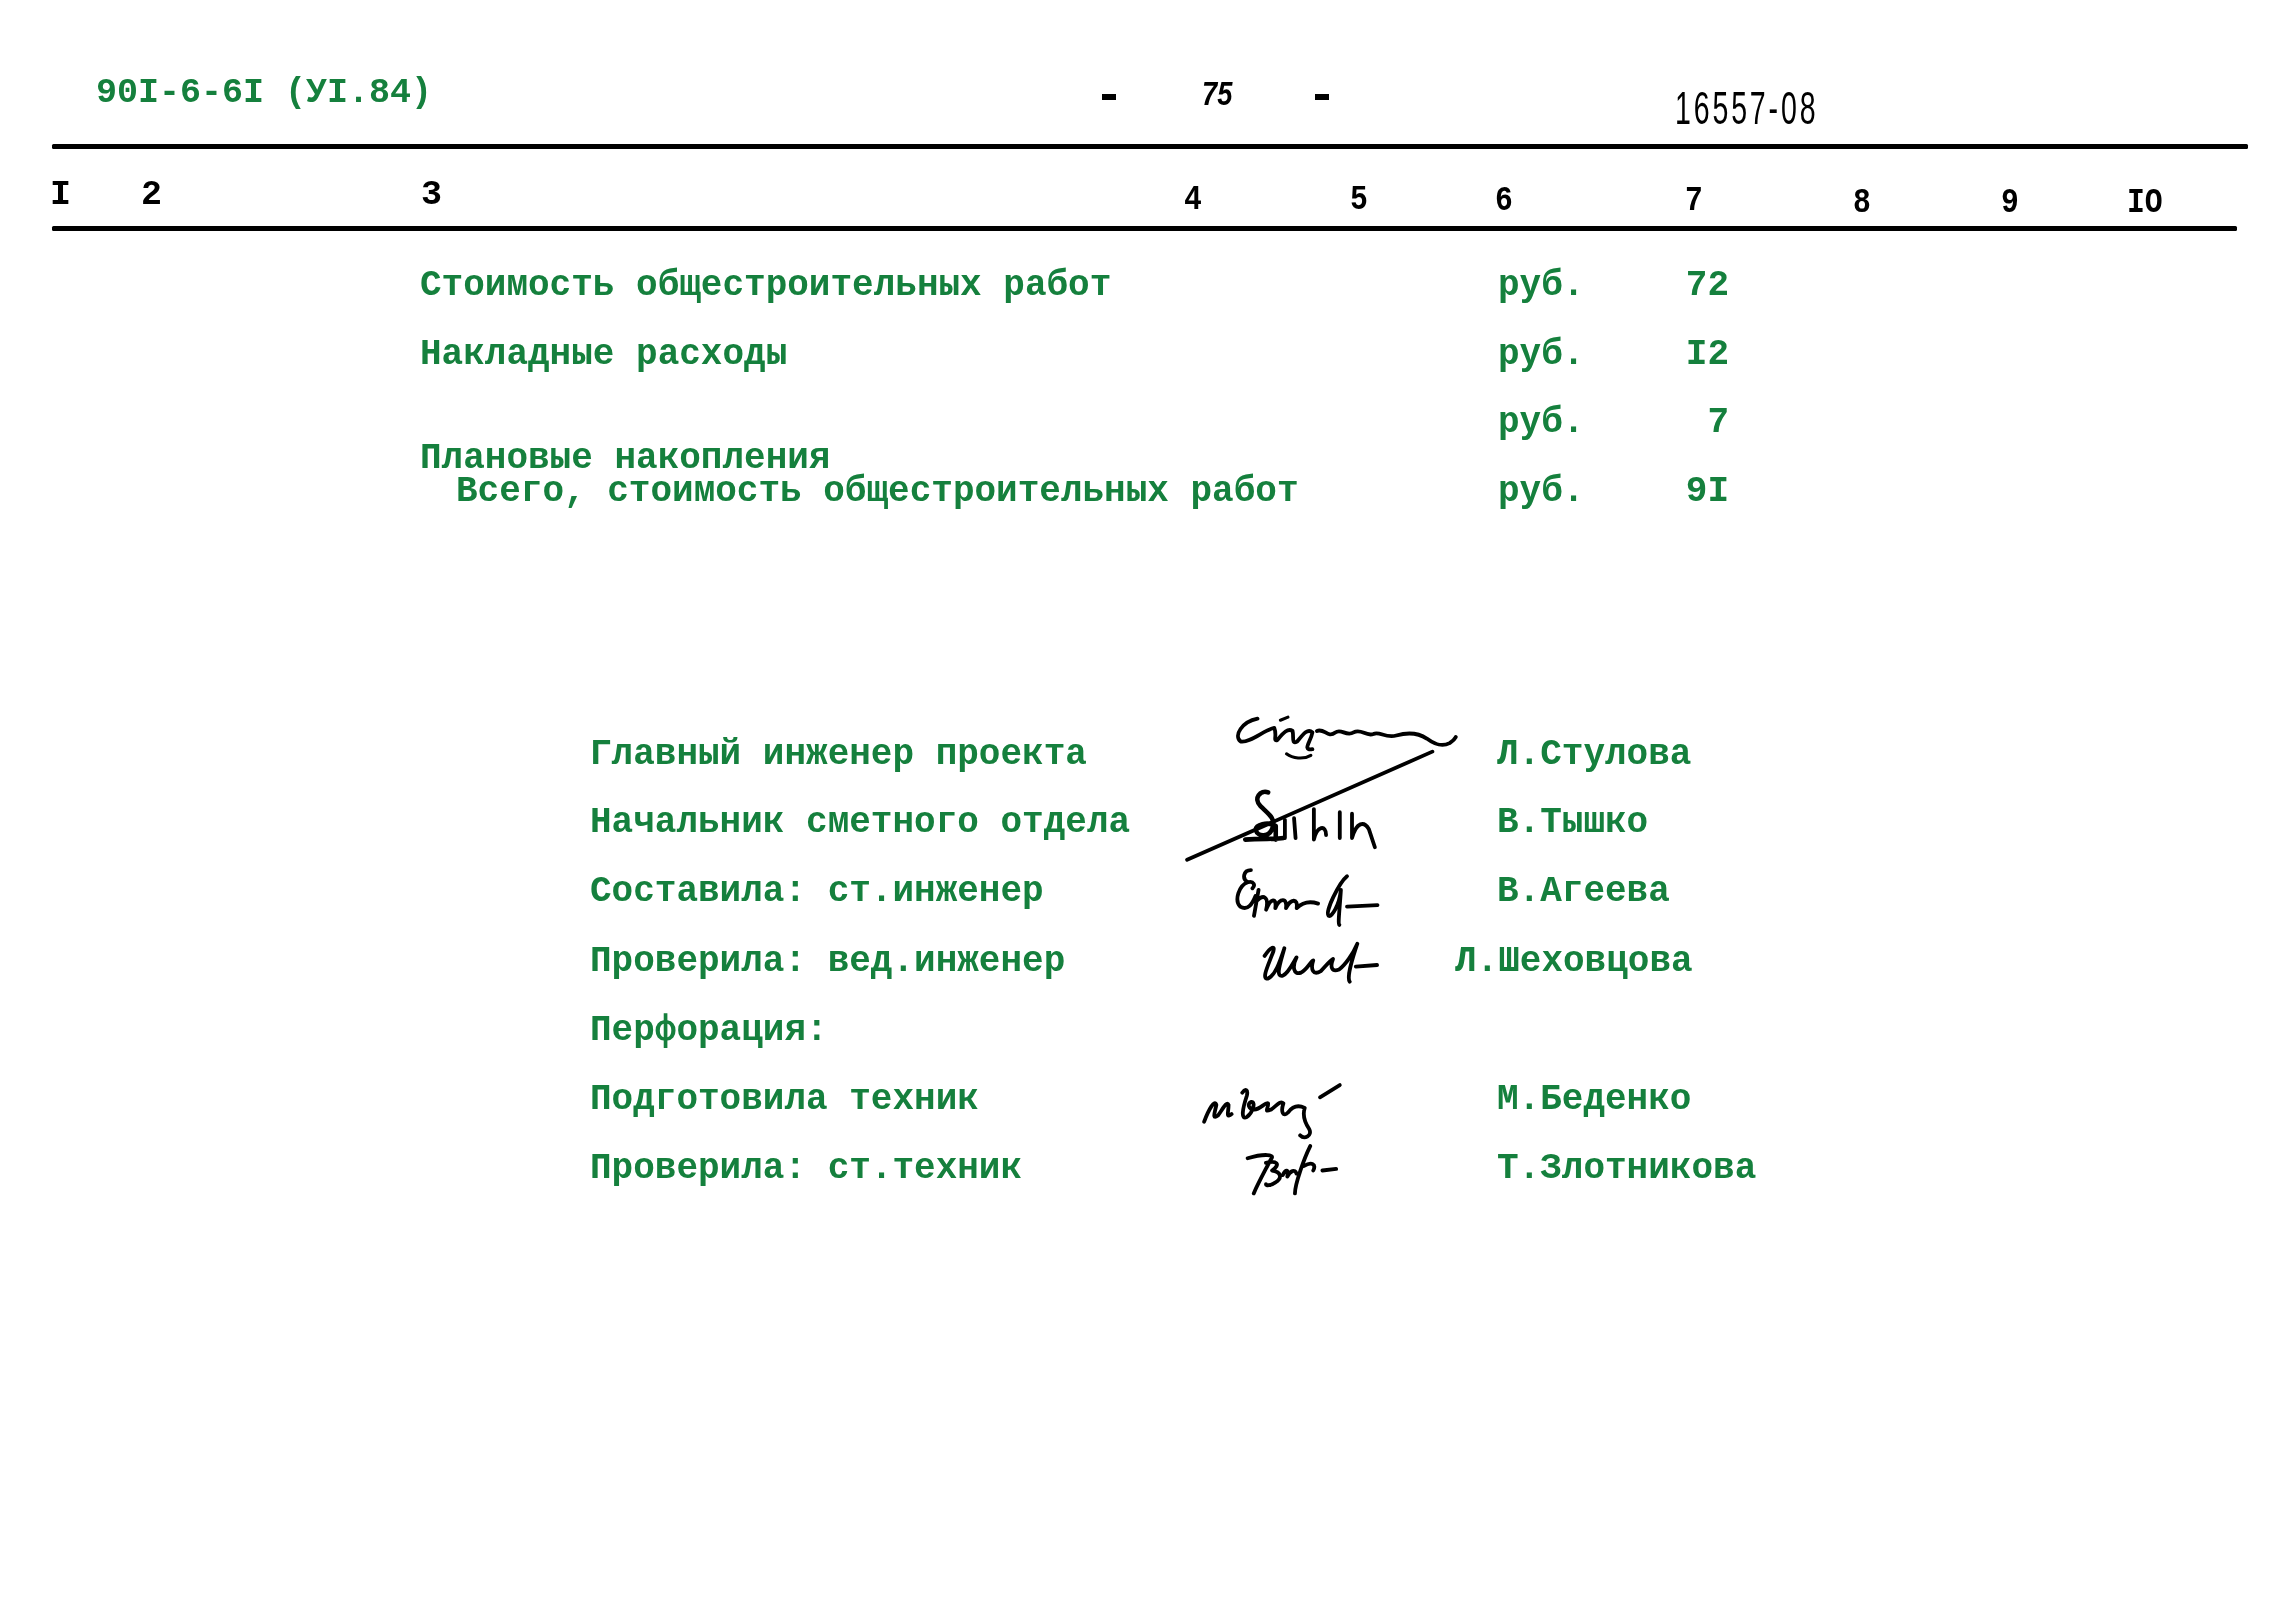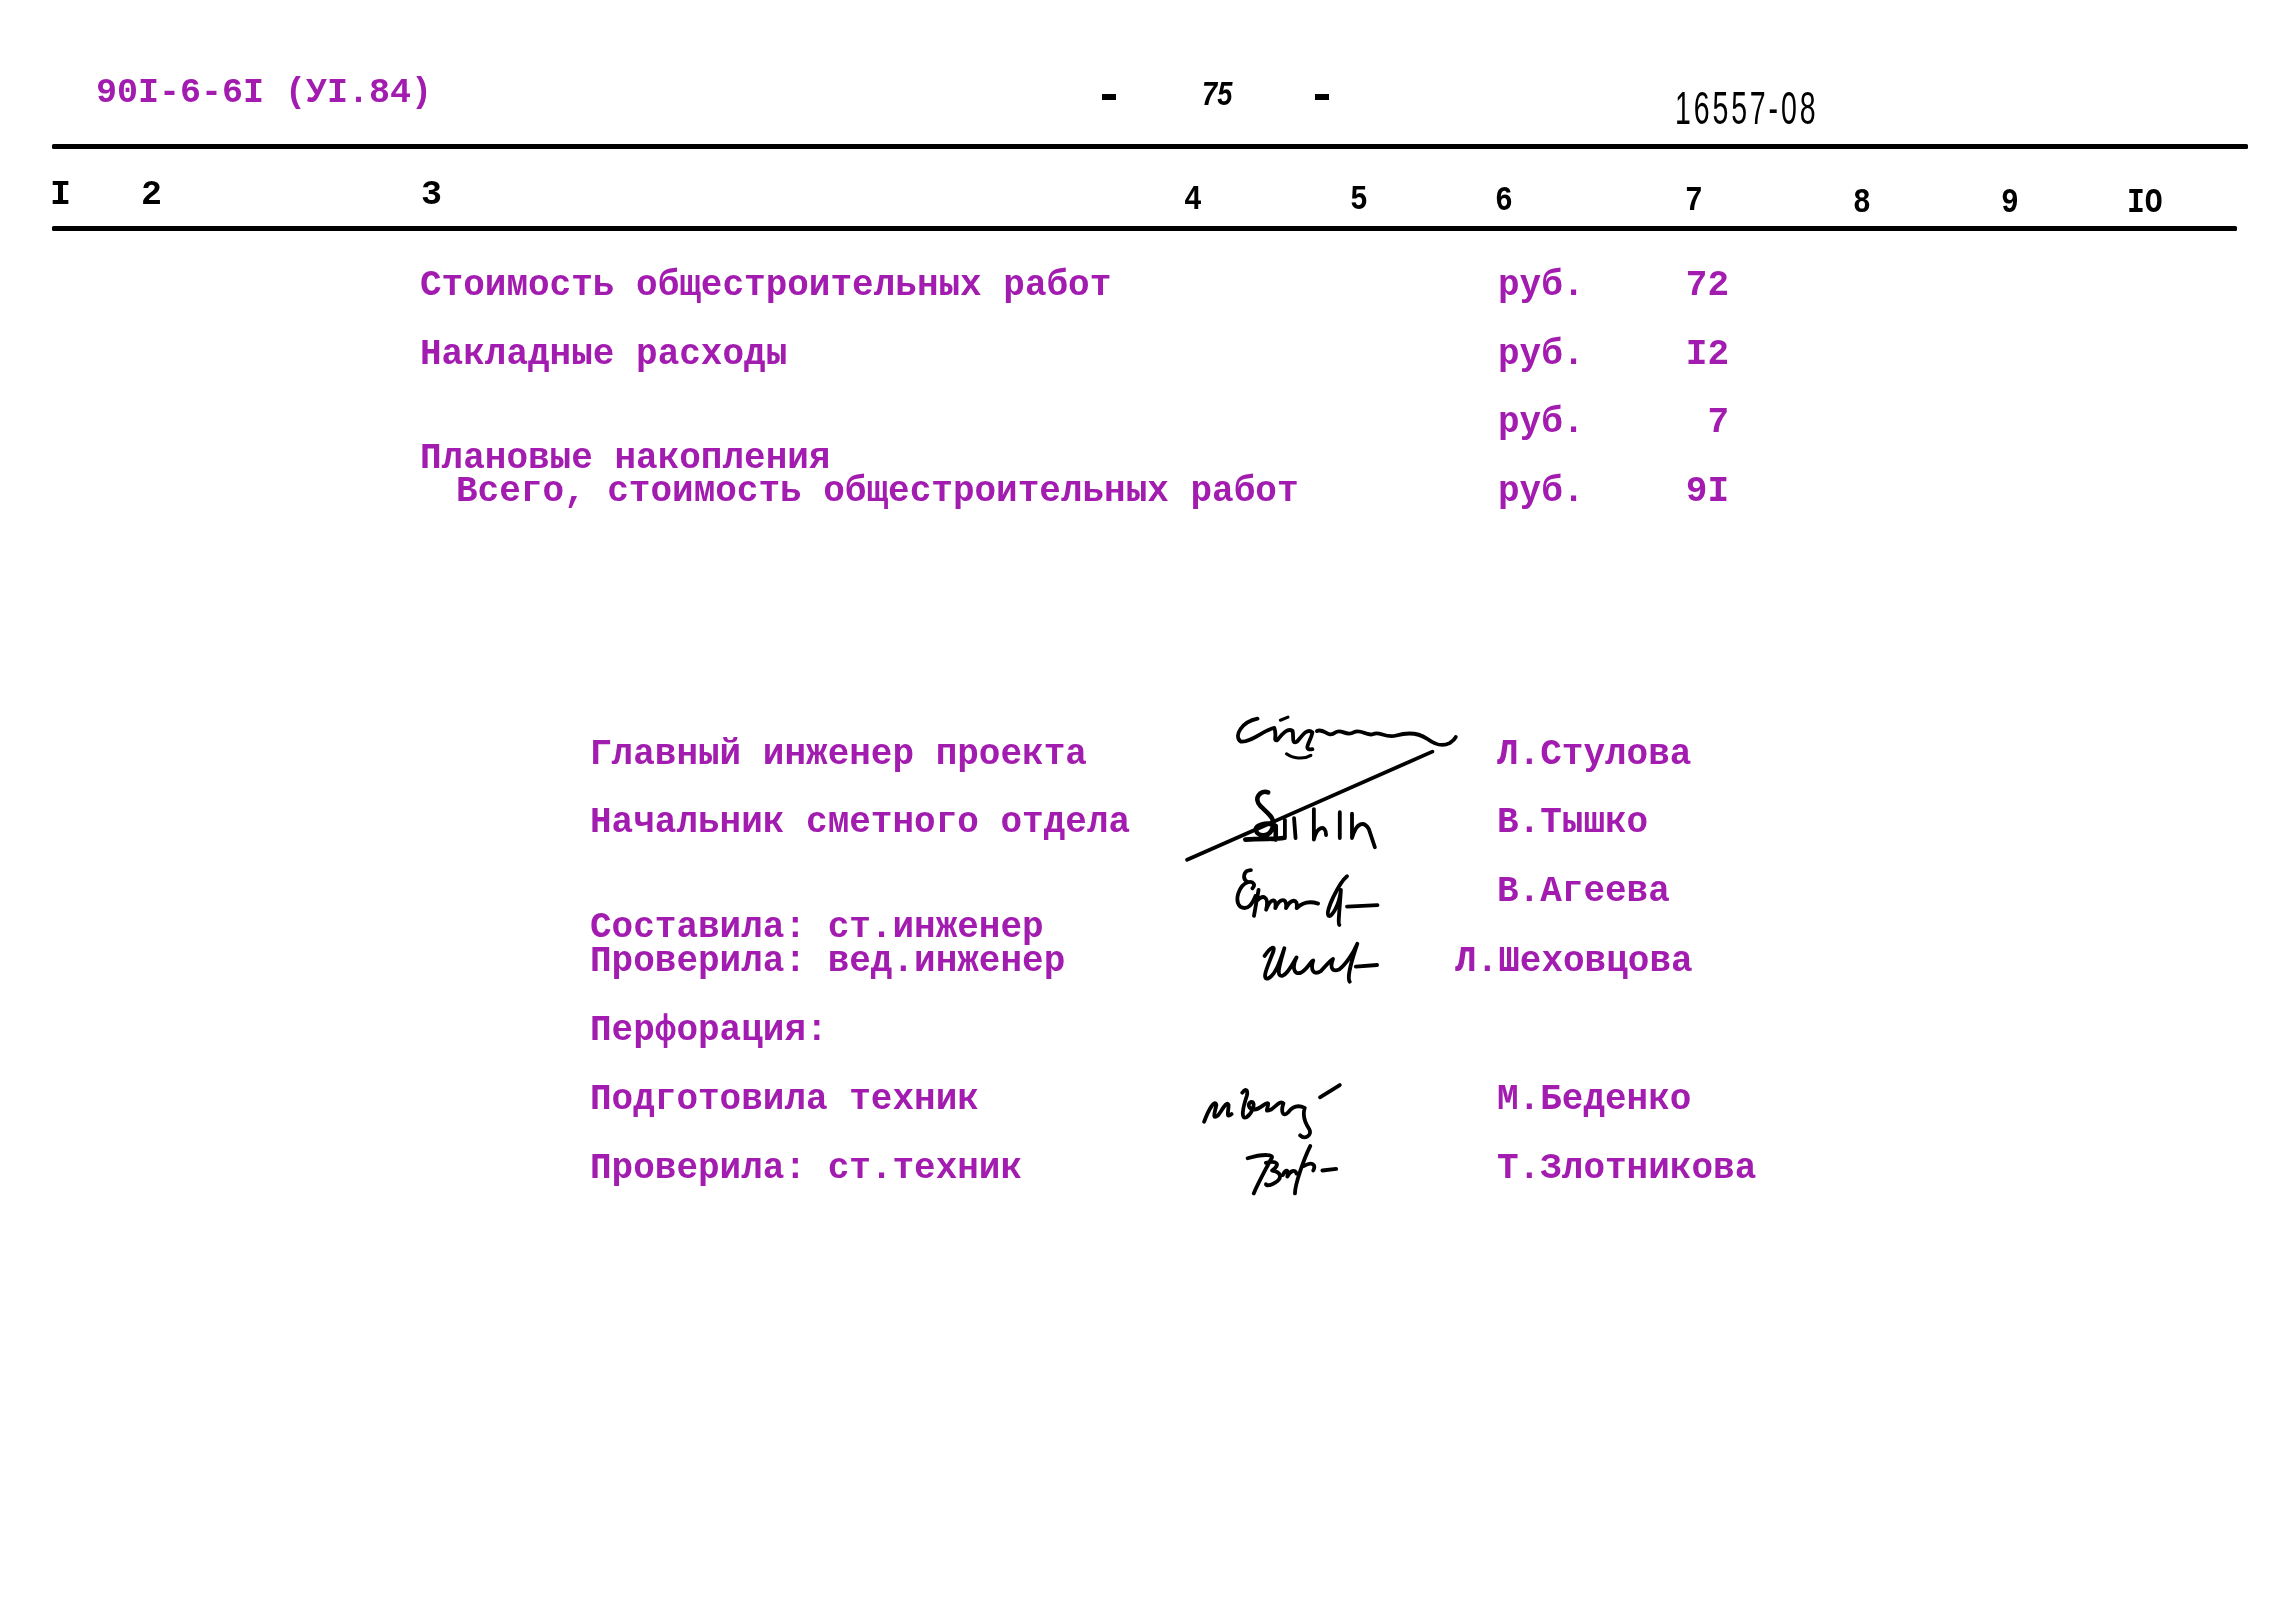--- a/index.html
+++ b/index.html
@@ -14,21 +14,21 @@
     overflow: hidden;
     color: #000000;
     font-family: "Liberation Mono", "DejaVu Sans Mono", monospace;
   }
   .abs { position: absolute; white-space: pre; line-height: 1; }
   .tw {
     font-family: "Liberation Mono", "DejaVu Sans Mono", monospace;
     font-size: 36px;
     font-weight: bold;
     letter-spacing: 0px;
-    color: #a21caf;
+    color: #15803d;
   }
   .hdr-code { font-size: 35px; }
   .page-num {
     font-family: "Liberation Sans", "DejaVu Sans", sans-serif;
     font-style: italic;
     font-weight: bold;
     font-size: 34px;
     transform: scaleX(0.8);
     transform-origin: left top;
   }
@@ -138,21 +138,21 @@
   <div>
     <span class="abs tw" style="left:590px; top:805px;">Начальник сметного отдела</span>
     <svg class="sig-svg" style="left:1230px; top:783px;" width="183" height="69" viewBox="0 0 240 90">
       <path stroke-width="6" d="M 50 12 C 40 8, 30 20, 40 30 C 50 40, 60 46, 56 58 C 52 72, 36 70, 34 62 C 32 54, 50 50, 60 56 L 60 74 M 20 74 C 40 72, 60 74, 70 72"></path>
       <path stroke-width="5" d="M 72 48 L 72 72 M 84 46 L 86 72 M 110 34 L 110 74 C 114 56, 126 54, 126 68 M 144 38 L 144 72 M 160 40 L 160 72 C 166 50, 176 50, 182 60 L 190 84"></path>
     </svg>
     <span class="abs tw" style="left:1497px; top:805px;">В.Тышко</span>
   </div>
 
   <div>
-    <span class="abs tw" style="left:590px; top:874px;margin-top:36px;">Составила: ст.инженер</span>
+    <span class="abs tw" style="left:590px; top:874px;">Составила: ст.инженер</span>
     <svg class="sig-svg" style="left:1225px; top:867px;" width="183" height="61" viewBox="0 0 240 80">
       <path stroke-width="5" d="M 34 4 C 24 4, 22 16, 30 20 C 18 24, 12 44, 20 52 C 30 58, 36 48, 40 38 M 30 20 C 38 18, 40 24, 36 28 M 44 30 L 38 64 M 42 44 C 50 36, 58 38, 54 56 C 60 40, 68 40, 66 54 C 72 40, 82 40, 80 54 C 86 42, 96 40, 94 54 C 104 44, 116 46, 122 48"></path>
       <path stroke-width="5" d="M 160 12 C 150 20, 130 60, 136 64 C 140 66, 150 50, 152 30 C 150 60, 148 74, 150 76 M 160 52 L 200 50"></path>
     </svg>
     <span class="abs tw" style="left:1497px; top:874px;">В.Агеева</span>
   </div>
 
   <div>
     <span class="abs tw" style="left:590px; top:944px;">Проверила: вед.инженер</span>
     <svg class="sig-svg" style="left:1257px; top:939px;" width="152" height="49" viewBox="0 0 200 64">

